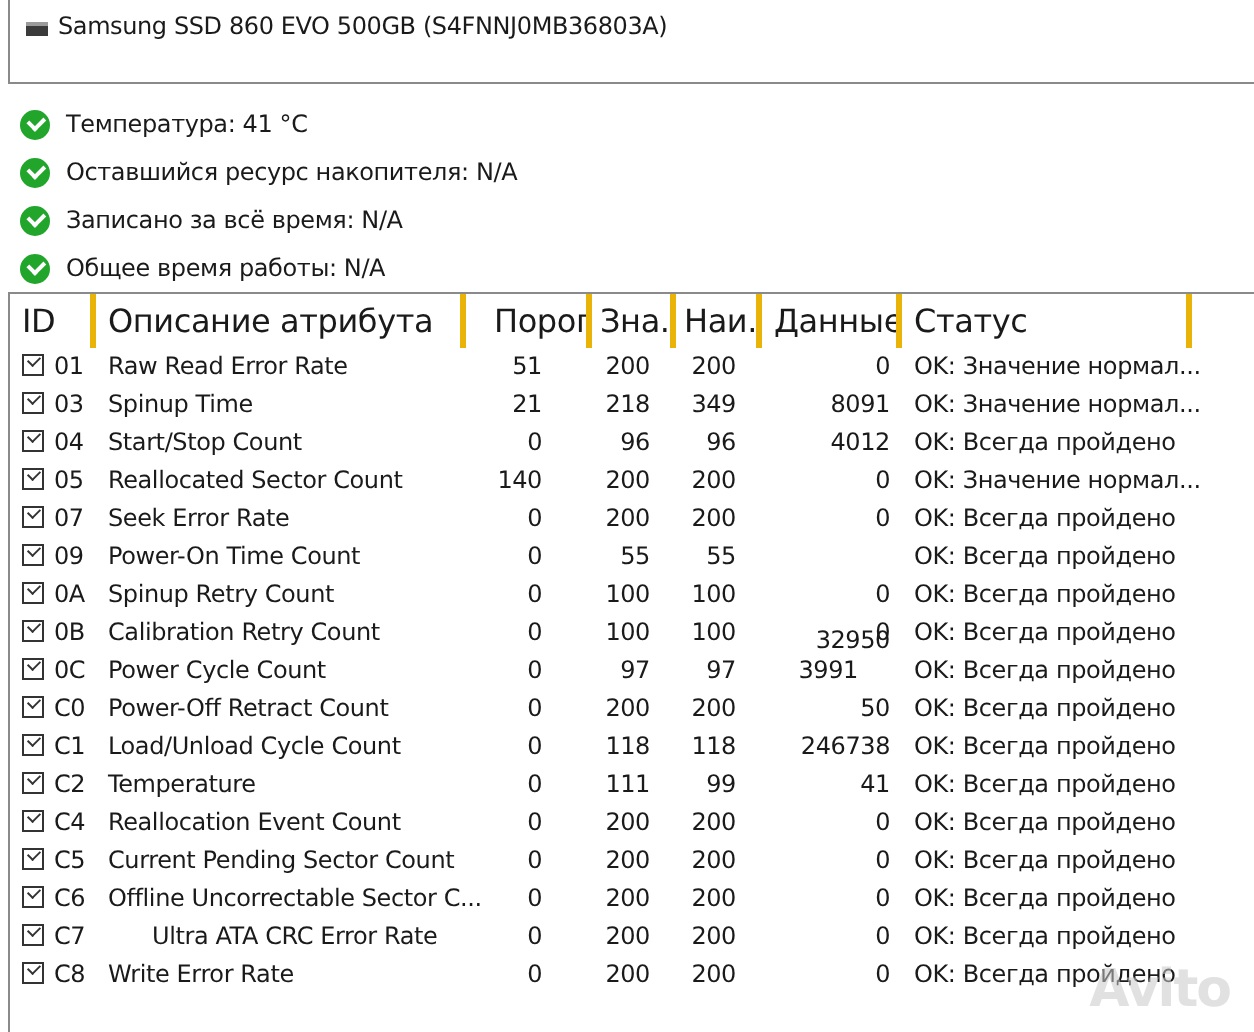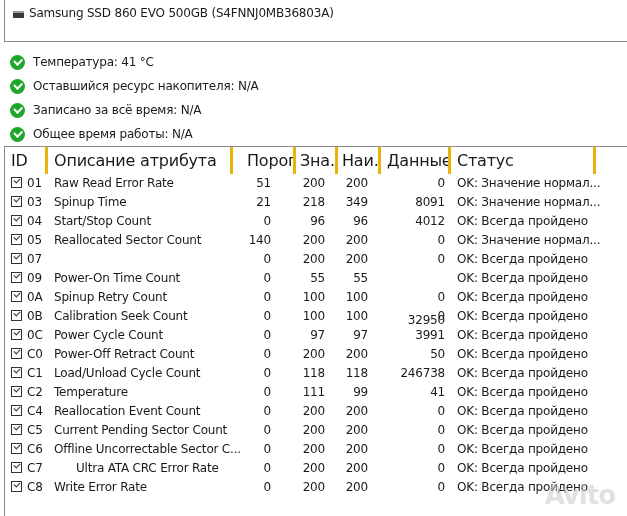--- a/index.html
+++ b/index.html
@@ -139,20 +139,21 @@
         <span class="cell" style="left:49px;">Reallocated Sector Count</span>
         <span class="cell right" style="left:228px;width:38px;">140</span>
         <span class="cell right" style="left:291px;width:29px;">200</span>
         <span class="cell right" style="left:333px;width:30px;">200</span>
         <span class="cell right" style="left:376px;width:64px;">0</span>
         <span class="cell" style="left:452px;">OK: Значение нормал...</span>
       </div>
       <div class="row" style="top: 76px;">
         <span class="chk"></span>
         <span class="cell" style="left:22px;">07</span>
+        <span class="cell" style="left:49px;">Seek Error Rate</span>
         <span class="cell right" style="left:228px;width:38px;">0</span>
         <span class="cell right" style="left:291px;width:29px;">200</span>
         <span class="cell right" style="left:333px;width:30px;">200</span>
         <span class="cell right" style="left:376px;width:64px;">0</span>
         <span class="cell" style="left:452px;">OK: Всегда пройдено</span>
       </div>
       <div class="row" style="top: 95px;">
         <span class="chk"></span>
         <span class="cell" style="left:22px;">09</span>
         <span class="cell" style="left:49px;">Power-On Time Count</span>
@@ -168,35 +169,35 @@
         <span class="cell" style="left:49px;">Spinup Retry Count</span>
         <span class="cell right" style="left:228px;width:38px;">0</span>
         <span class="cell right" style="left:291px;width:29px;">100</span>
         <span class="cell right" style="left:333px;width:30px;">100</span>
         <span class="cell right" style="left:376px;width:64px;">0</span>
         <span class="cell" style="left:452px;">OK: Всегда пройдено</span>
       </div>
       <div class="row" style="top: 133px;">
         <span class="chk"></span>
         <span class="cell" style="left:22px;">0B</span>
-        <span class="cell" style="left:49px;">Calibration Seek Count</span>
+        <span class="cell" style="left:49px;">Calibration Retry Count</span>
         <span class="cell right" style="left:228px;width:38px;">0</span>
         <span class="cell right" style="left:291px;width:29px;">100</span>
         <span class="cell right" style="left:333px;width:30px;">100</span>
         <span class="cell right" style="left:376px;width:64px;">0</span>
         <span class="cell" style="left:452px;">OK: Всегда пройдено</span>
       </div>
       <div class="row" style="top: 152px;">
         <span class="chk"></span>
         <span class="cell" style="left:22px;">0C</span>
         <span class="cell" style="left:49px;">Power Cycle Count</span>
         <span class="cell right" style="left:228px;width:38px;">0</span>
         <span class="cell right" style="left:291px;width:29px;">97</span>
         <span class="cell right" style="left:333px;width:30px;">97</span>
-        <span class="cell right" style="left:376px;width:64px;">3991</span>
+        <span class="cell right" style="left:360px;width:64px;">3991</span>
         <span class="cell" style="left:452px;">OK: Всегда пройдено</span>
       </div>
       <div class="row" style="top: 171px;">
         <span class="chk"></span>
         <span class="cell" style="left:22px;">C0</span>
         <span class="cell" style="left:49px;">Power-Off Retract Count</span>
         <span class="cell right" style="left:228px;width:38px;">0</span>
         <span class="cell right" style="left:291px;width:29px;">200</span>
         <span class="cell right" style="left:333px;width:30px;">200</span>
         <span class="cell right" style="left:376px;width:64px;">50</span>

